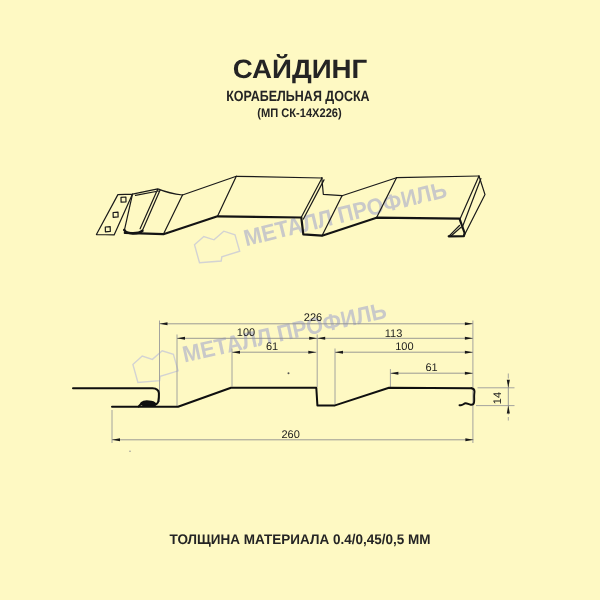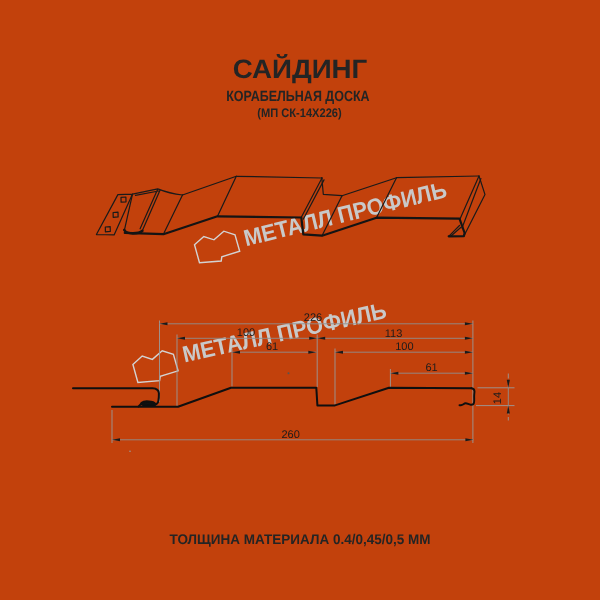--- a/index.html
+++ b/index.html
@@ -1,16 +1,16 @@
 <!DOCTYPE html>
 <html><head>
 <meta charset="utf-8">
 <style>
   html,body{margin:0;padding:0;background:#ffffff;}
-  #page{position:relative;width:600px;height:600px;background:#c2410c;overflow:hidden;
+  #page{position:relative;width:600px;height:600px;background:#fef9c3;overflow:hidden;
         font-family:"Liberation Sans", sans-serif;}
   svg{position:absolute;left:0;top:0;}
   text{-webkit-font-smoothing:antialiased;text-rendering:geometricPrecision;}
   .dimtxt{font-family:"Liberation Sans",sans-serif;font-size:11px;fill:#1c1c1c;}
 </style>
 </head>
 <body>
 <div id="page">
 <svg width="600" height="600" viewBox="0 0 600 600">
 

